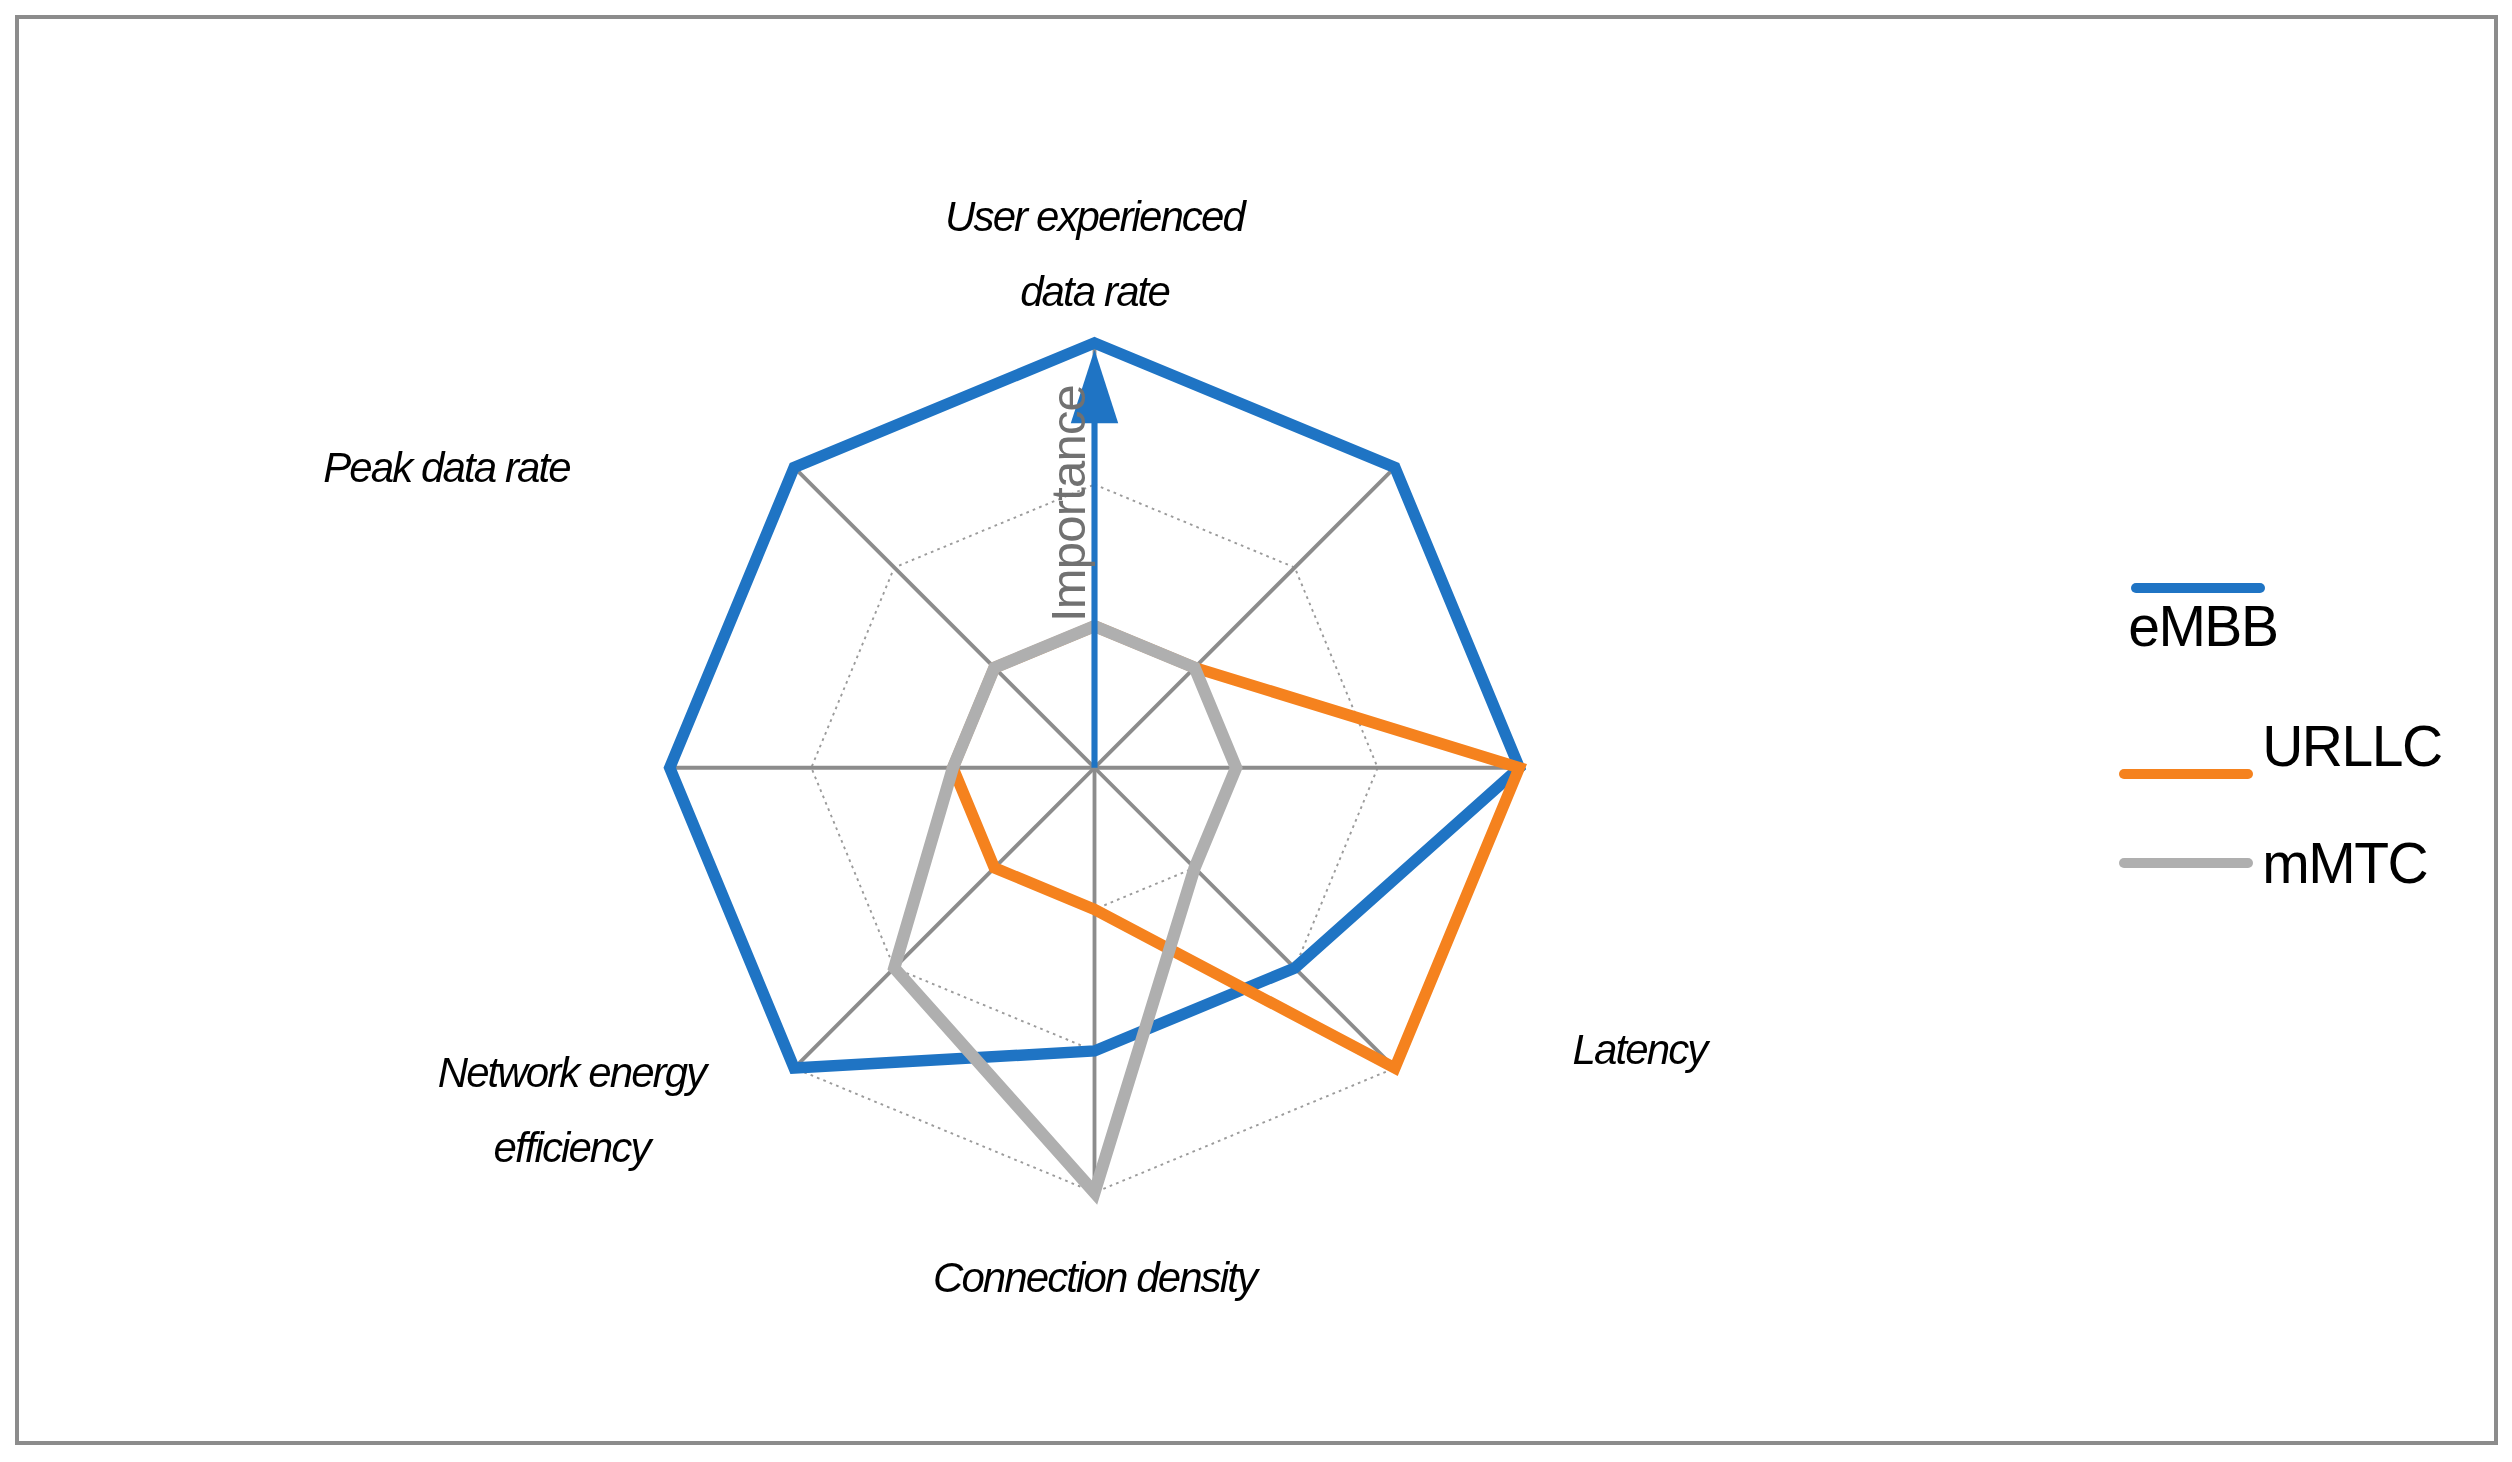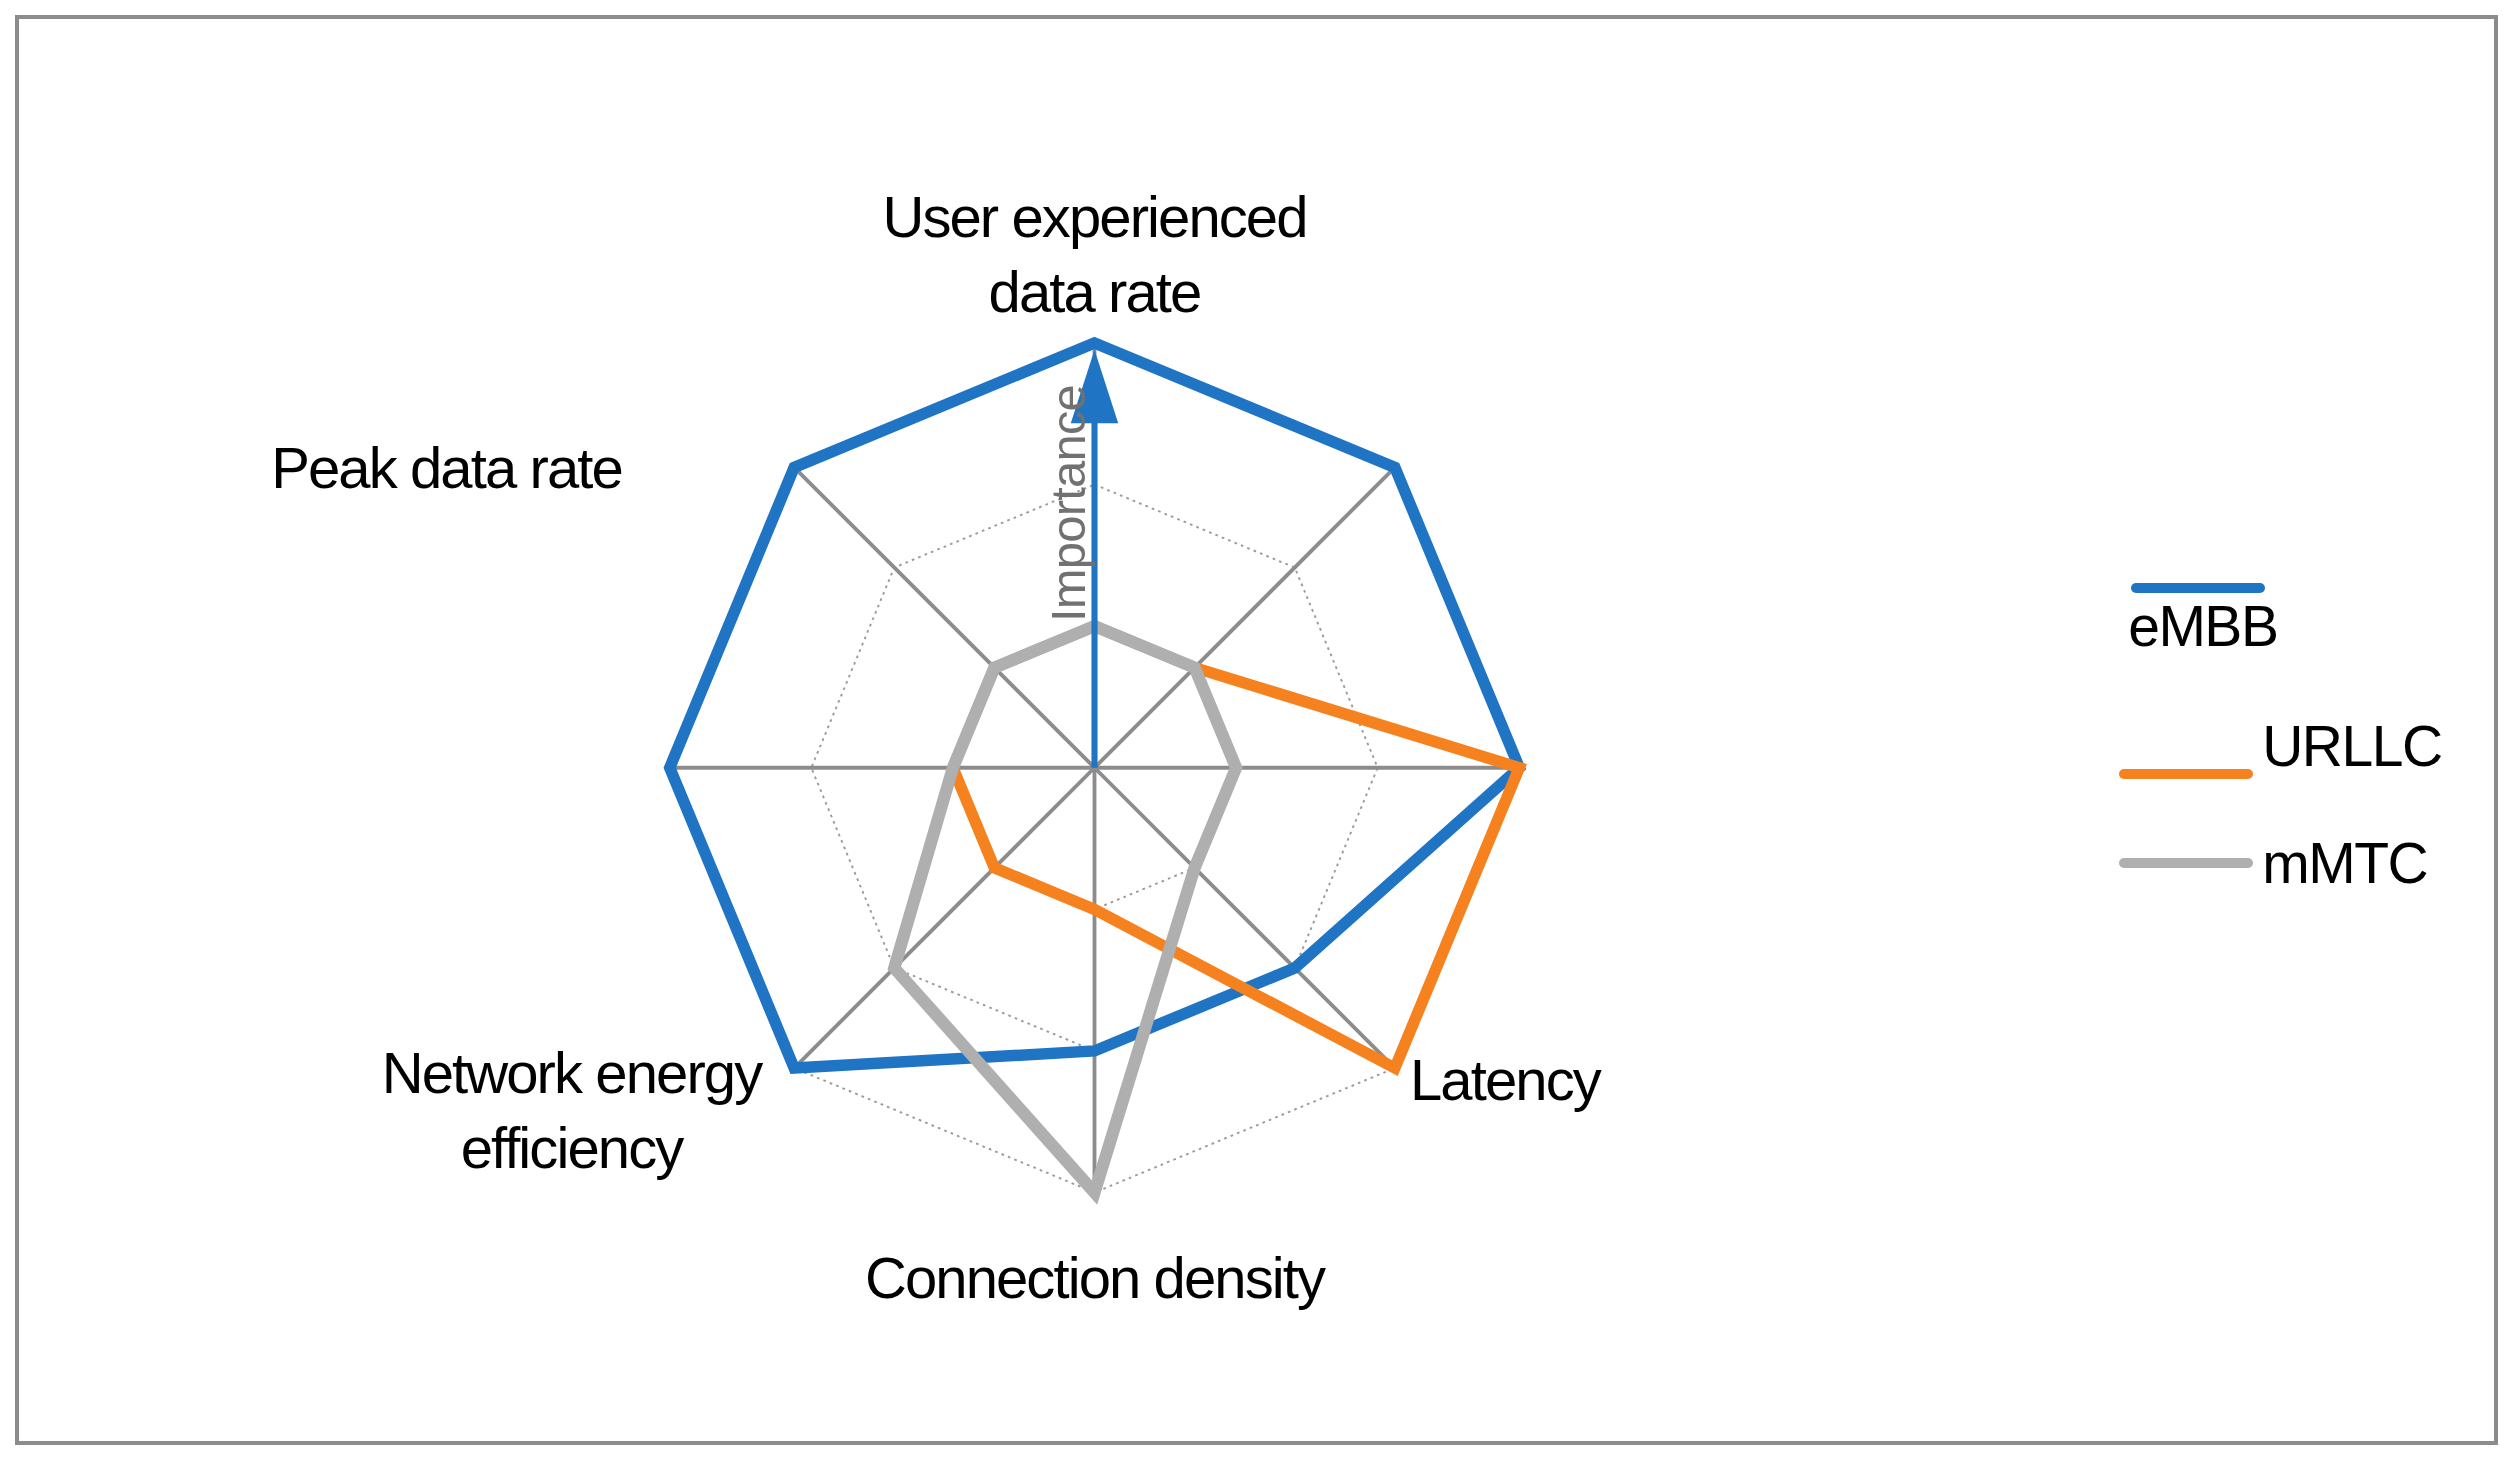--- a/index.html
+++ b/index.html
@@ -1,22 +1,22 @@
 <!DOCTYPE html>
 <html style="font-size:12.2px"><head>
 <meta charset="utf-8">
 <style>
   html,body{margin:0;padding:0;background:#ffffff;}
   body{font-family:"Liberation Sans", sans-serif;}
   #stage{position:relative;width:2512px;height:1462px;background:#ffffff;overflow:hidden;}
   #figure-border{position:absolute;left:14.5px;top:14.5px;width:2483px;height:1430px;
     border:4.6px solid #8C8C8C;box-sizing:border-box;}
   #radar-svg{position:absolute;left:0;top:0;width:2512px;height:1462px;}
-  .axis-label{position:absolute;font-size:58px;line-height:75px;color:#000000;
-    letter-spacing:-1.9px;white-space:pre-line;}
+  .axis-label{position:absolute;font-size:42px;line-height:75px;color:#000000;
+    letter-spacing:-1.9px;white-space:pre-line;font-style:italic;}
   .center{text-align:center;}
   .right{text-align:center;}
   #importance-label{position:absolute;left:762px;top:473px;width:612px;height:61px;
     line-height:61px;text-align:center;font-size:49px;color:#717171;letter-spacing:-0.8px;
     transform:rotate(-90deg);transform-origin:50% 50%;}
   #legend{position:absolute;left:2119px;top:0;width:398px;}
   .legend-row{position:absolute;left:0;height:72px;display:flex;align-items:center;}
   .legend-swatch{width:134px;height:10px;border-radius:5.4px;flex:0 0 auto;}
   .legend-text{font-size:57px;color:#000000;letter-spacing:-1.5px;margin-left:9.2px;white-space:nowrap;}
 </style>
@@ -50,21 +50,21 @@
       </g>
   </svg>
 
   <div id="figure-border"></div>
 
   <div class="axis-label center" style="left:635px;top:179px;width:919px;">User experienced
 data rate</div>
 
 
 
-  <div class="axis-label" style="left:1410px;top:1042px;width:459px;">Latency</div>
+  <div class="axis-label" style="left:1410px;top:1012px;width:459px;text-align:center;">Latency</div>
 
   <div class="axis-label center" style="left:712px;top:1240px;width:765px;">Connection density</div>
 
   <div class="axis-label center" style="left:189px;top:1003px;width:765px;margin-top:32px;">Network energy
 efficiency</div>
 
 
   <div class="axis-label right" style="left:121px;top:430px;width:651px;">Peak data rate</div>
 
   <div id="importance-label">Importance</div>

